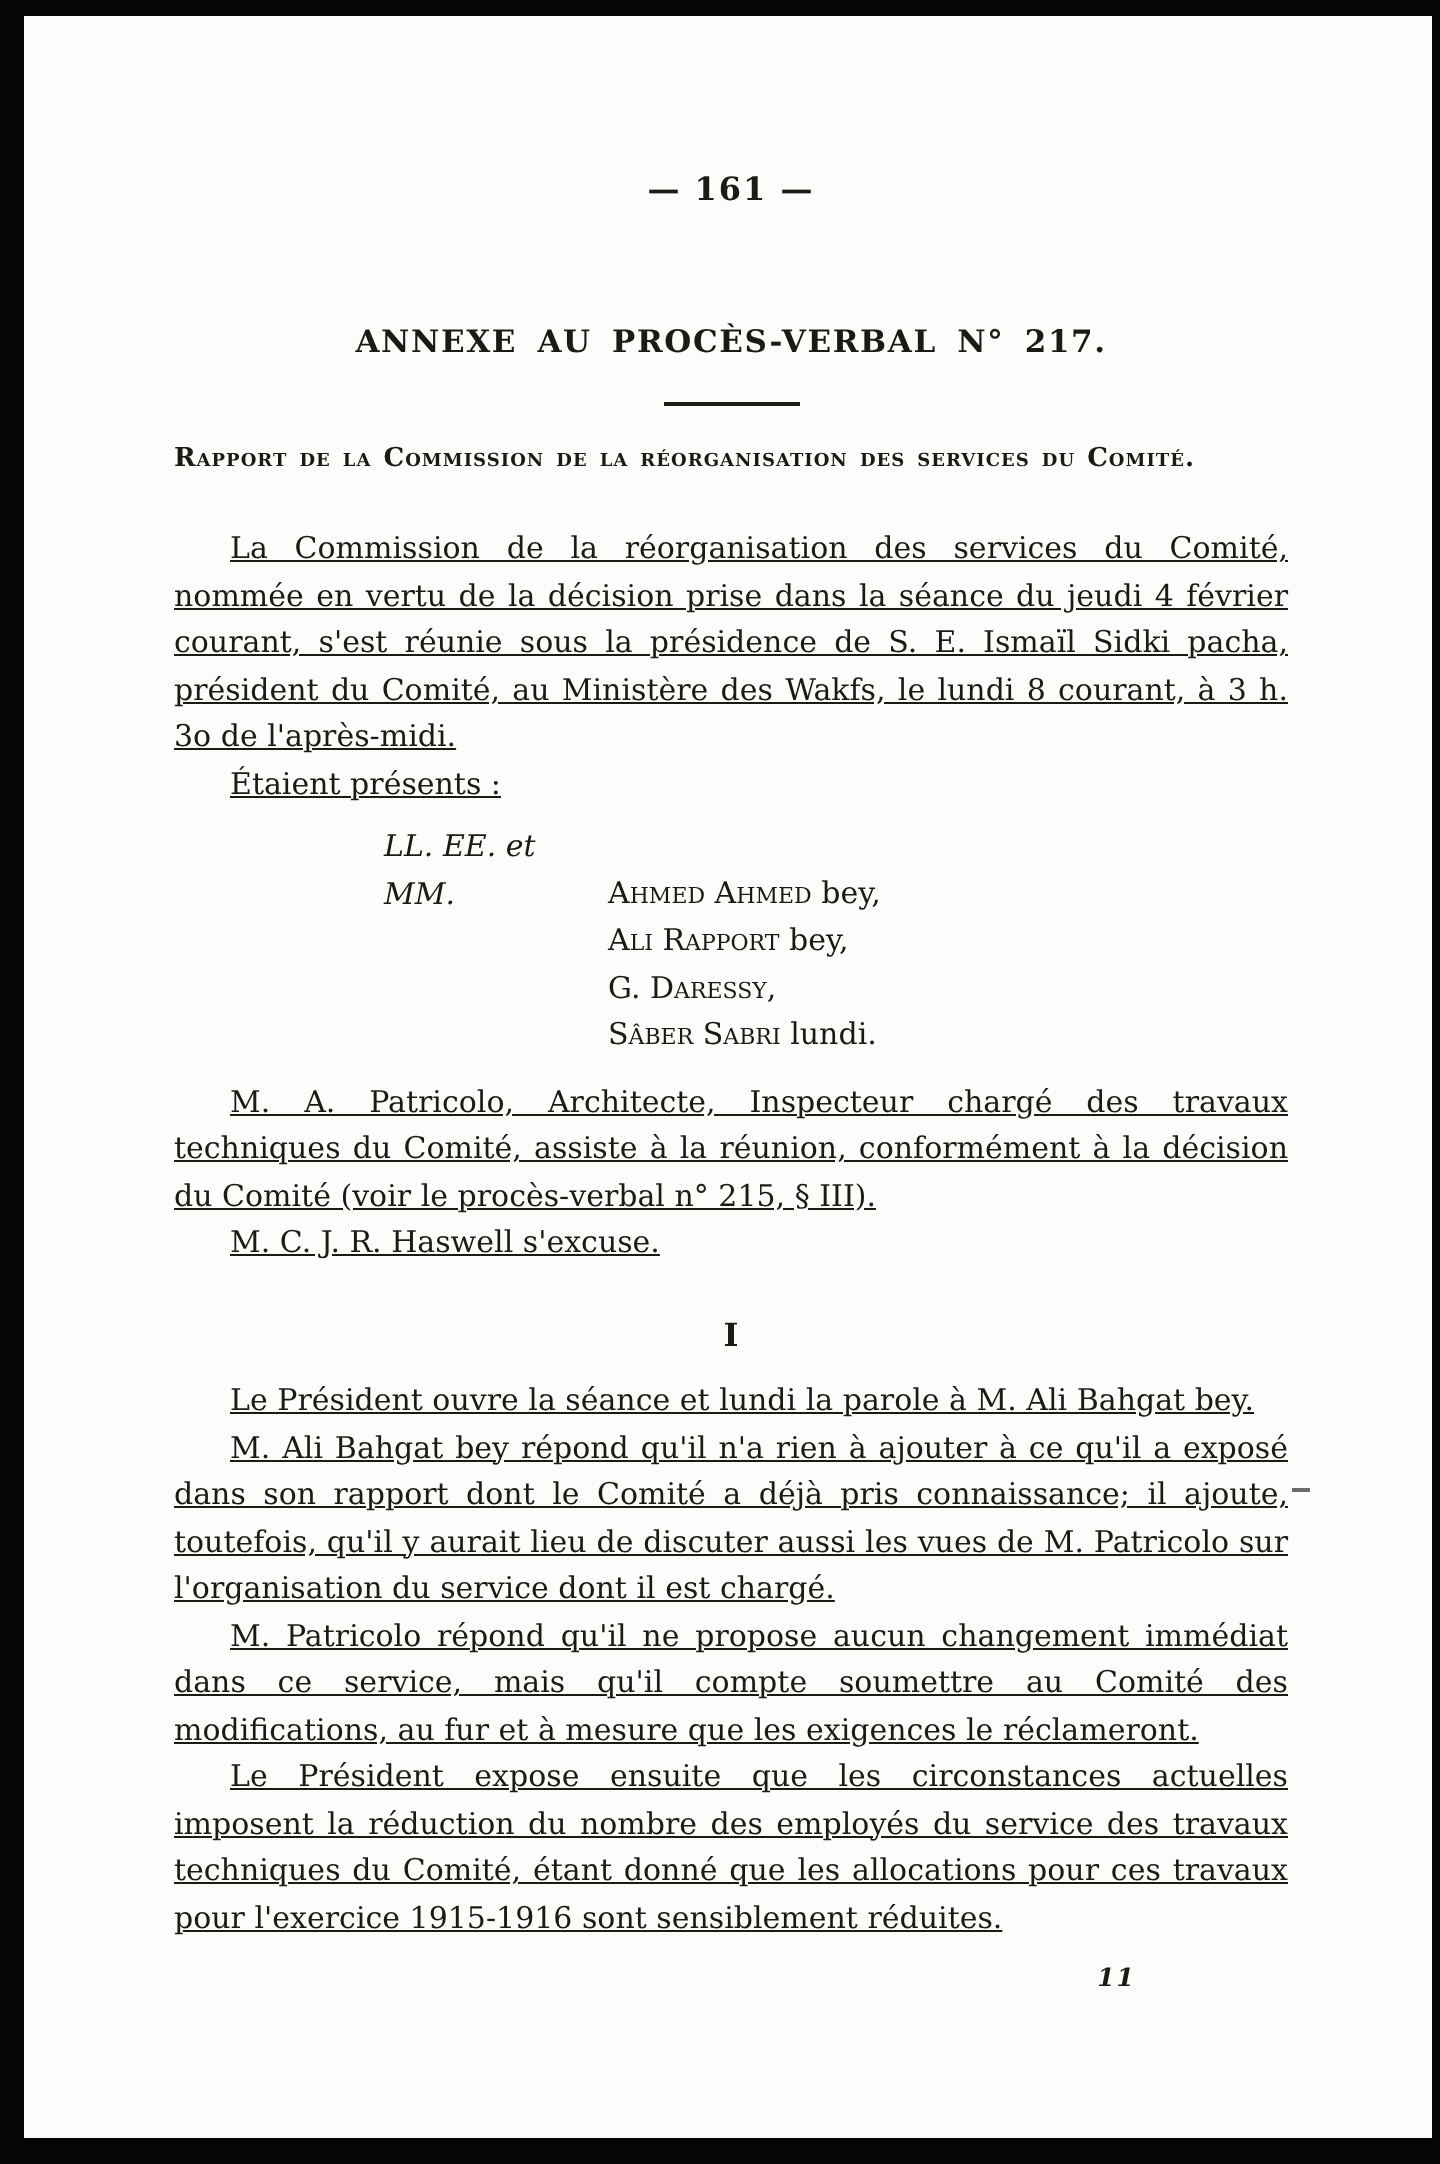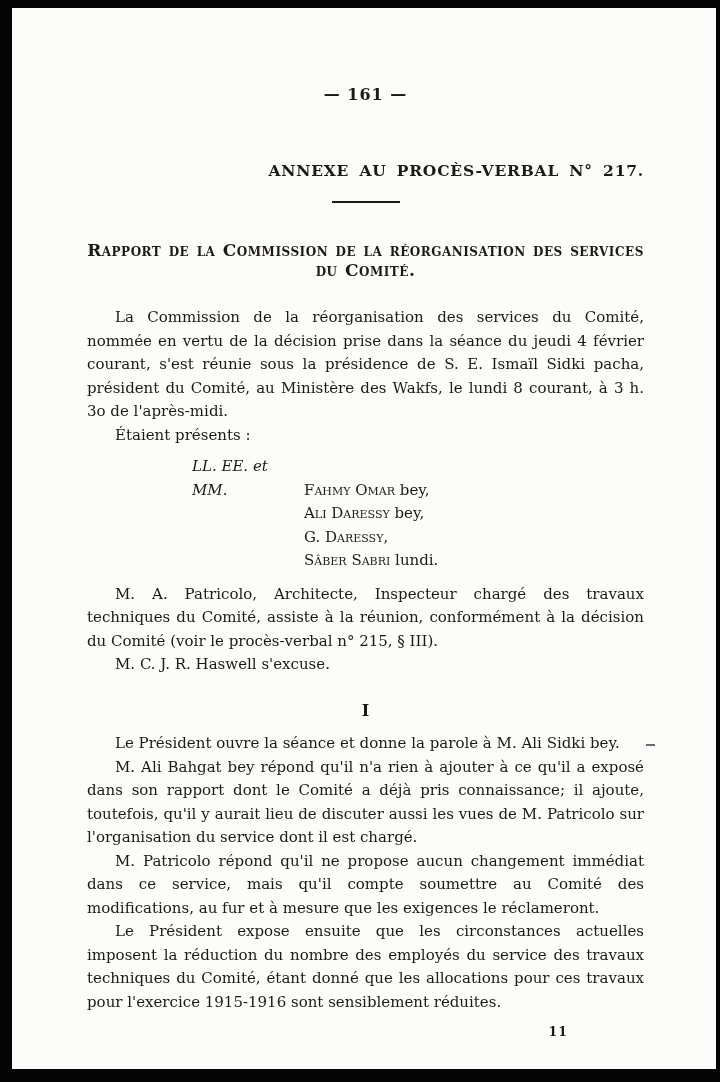--- a/index.html
+++ b/index.html
@@ -13,44 +13,44 @@
     position: absolute; left: 12px; top: 8px;
     width: 704px; height: 1061px;
     background: #fcfcfa; color: #1d1a16;
   }
   .content { padding: 0 72px 0 75px; }
   .pagenum {
     margin-top: 77px; text-align: center;
     font-weight: bold; font-size: 16px; letter-spacing: 1px;
   }
   .title {
-    margin: 57px 0 0; text-align: right;
+    margin: 57px 0 0; text-align: center;
     font-weight: bold; font-size: 15.5px;
     letter-spacing: 0.8px; word-spacing: 4px;
   }
   .rule { width: 68px; height: 2px; background: #1d1a16; margin: 21px auto 0; }
   .subtitle {
-    margin-top: 37px; text-align: center;
-    font-weight: bold; font-size: 17px;
+    margin-top: 19px; text-align: left;
+    font-weight: bold; font-size: 13px;
     font-variant: small-caps; letter-spacing: 0.5px; word-spacing: 1px;
   }
   .body { margin-top: 26px; font-size: 15px; line-height: 23.5px; }
-  .body p { margin: 0; text-align: justify; text-indent: 28px; }
+  .body p { margin: 0; text-align: justify; text-indent: 28px; text-decoration: underline; }
   .attendees { margin: 8px 0 10px 105px; }
   .att-line { text-indent: 0; }
   .att-prefix { display: inline-block; width: 112px; font-style: italic; }
   .att-cont { padding-left: 112px; }
   .sc { font-variant: small-caps; }
   .section-head {
     margin: 22px 0 10px; text-align: center;
     font-weight: bold; font-size: 16px;
   }
   .sig {
     margin-top: 6px; text-align: right; padding-right: 76px;
-    font-weight: bold; font-size: 12.5px; letter-spacing: 1px;
+    font-weight: bold; font-size: 12.5px; letter-spacing: 1px; font-style: italic;
   }
   .artifact {
     position: absolute; left: 646px; top: 744px;
     width: 9px; height: 2px; background: #6b6b6b;
   }
 </style>
 </head>
 <body>
 
 <div class="page">
@@ -64,32 +64,32 @@
 
     <div class="subtitle">Rapport de la Commission de la réorganisation des services du Comité.</div>
 
     <div class="body">
 
       <p>La Commission de la réorganisation des services du Comité, nommée en vertu de la décision prise dans la séance du jeudi 4 février courant, s'est réunie sous la présidence de S. E. Ismaïl Sidki pacha, président du Comité, au Ministère des Wakfs, le lundi 8 courant, à 3 h. 3o de l'après-midi.</p>
 
       <p>Étaient présents :</p>
 
       <div class="attendees">
-        <div class="att-line"><span class="att-prefix">LL. EE. et MM.</span><span class="sc">Fahmy Omar</span><span> bey,</span></div>
-        <div class="att-line att-cont"><span class="sc">Ali Daressy</span><span> bey,</span></div>
+        <div class="att-line"><span class="att-prefix">LL. EE. et MM.</span><span class="sc">Ahmed Ahmed</span><span> bey,</span></div>
+        <div class="att-line att-cont"><span class="sc">Ali Rapport</span><span> bey,</span></div>
         <div class="att-line att-cont"><span class="sc">G. Daressy</span><span>,</span></div>
         <div class="att-line att-cont"><span class="sc">Sâber Sabri</span><span> lundi.</span></div>
       </div>
 
       <p>M. A. Patricolo, Architecte, Inspecteur chargé des travaux techniques du Comité, assiste à la réunion, conformément à la décision du Comité (voir le procès-verbal n° 215, § III).</p>
       <p>M. C. J. R. Haswell s'excuse.</p>
 
       <div class="section-head">I</div>
 
-      <p>Le Président ouvre la séance et donne la parole à M. Ali Sidki bey.</p>
+      <p>Le Président ouvre la séance et lundi la parole à M. Ali Bahgat bey.</p>
       <p>M. Ali Bahgat bey répond qu'il n'a rien à ajouter à ce qu'il a exposé dans son rapport dont le Comité a déjà pris connaissance; il ajoute, toutefois, qu'il y aurait lieu de discuter aussi les vues de M. Patricolo sur l'organisation du service dont il est chargé.</p>
       <p>M. Patricolo répond qu'il ne propose aucun changement immédiat dans ce service, mais qu'il compte soumettre au Comité des modifications, au fur et à mesure que les exigences le réclameront.</p>
       <p>Le Président expose ensuite que les circonstances actuelles imposent la réduction du nombre des employés du service des travaux techniques du Comité, étant donné que les allocations pour ces travaux pour l'exercice 1915-1916 sont sensiblement réduites.</p>
 
       <div class="sig">11</div>
 
     </div>
   </div>
 </div>
 

